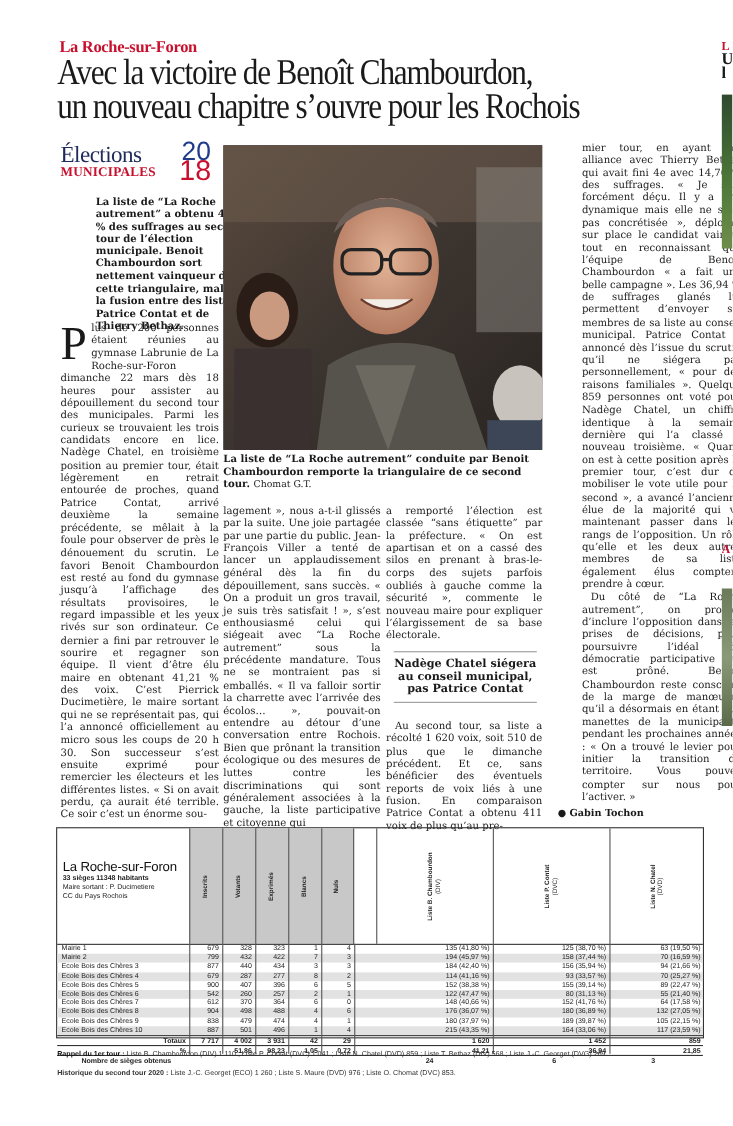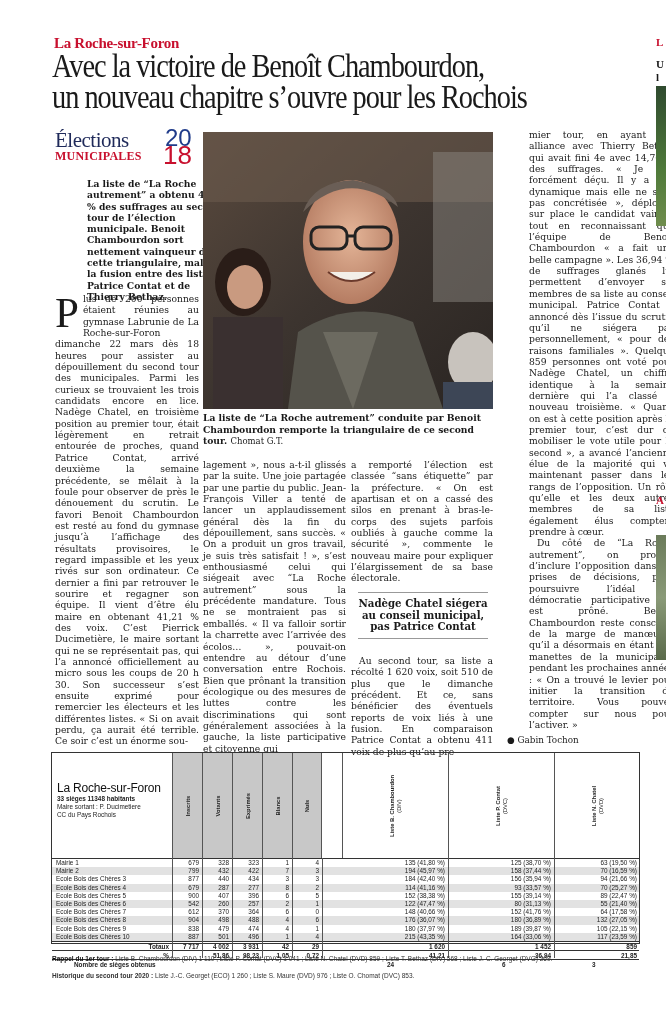--- a/index.html
+++ b/index.html
@@ -25,21 +25,21 @@
   .dropcap { float: left; font-family: "Liberation Serif", serif; font-size: 43px; line-height: 34px; margin: 3px 4px 0 0; color: #1a1a1a; }
   .indent { text-indent: 8px; }
 
   .photo { position: absolute; left: 203px; top: 132px; width: 290px; height: 277px; overflow: hidden; background: #3b3430; }
   .photo svg { width: 100%; height: 100%; display: block; }
   .caption { position: absolute; left: 203px; top: 412px; width: 290px; font-size: 9.2px; line-height: 11.5px; font-weight: bold; }
   .caption .credit { font-weight: normal; font-size: 8.5px; }
 
   .subhead { position: absolute; left: 358px; top: 592px; width: 130px; text-align: center; font-family: "DejaVu Serif", serif; font-weight: bold; font-size: 10.2px; line-height: 11.5px; border-top: 1px solid #999; border-bottom: 1px solid #999; padding: 5px 0 5px; }
   .col3b { left: 351px; top: 655px; width: 142px; }
-  .byline { position: absolute; left: 507px; top: 735px; font-weight: normal; font-size: 8.8px; }
+  .byline { position: absolute; left: 507px; top: 735px; font-weight: bold; font-size: 8.8px; }
 
   
   .results { position: absolute; left: 51px; top: 752px; width: 589px; height: 192px; border: 1px solid #333; font-family: "Liberation Sans", sans-serif; font-size: 6.4px; color: #222; }
   .res-title { position: absolute; left: 5px; top: 28px; font-size: 12px; color: #111; font-weight: normal; letter-spacing: -0.2px; }
   .res-sub { position: absolute; left: 5px; top: 42px; font-size: 6.4px; font-weight: bold; }
   .res-mayor { position: absolute; left: 5px; top: 50px; font-size: 6.4px; }
   .res-cc { position: absolute; left: 5px; top: 58px; font-size: 6.4px; }
   .hcell { position: absolute; top: 0; height: 105px; border-left: 1px solid #555; }
   .hcell.grey { background: #c8c8c8; }
   .hlabel { position: absolute; left: 50%; top: 50%; transform: translate(-50%, -50%) rotate(-90deg); white-space: nowrap; font-weight: bold; font-size: 5.8px; text-align: center; line-height: 7px; }
@@ -52,21 +52,21 @@
   .trow { position: absolute; left: 0; width: 587px; height: 9px; line-height: 9px; font-weight: bold; border-top: 1px solid #333; }
   .vline { position: absolute; top: 105px; width: 1px; background: #555; }
 
   .recall { position: absolute; left: 52px; top: 955px; font-family: "Liberation Sans", sans-serif; font-size: 6.5px; color: #333; white-space: nowrap; }
   .recall b { color: #111; }
   .history { position: absolute; left: 52px; top: 972px; font-family: "Liberation Sans", sans-serif; font-size: 6.5px; color: #333; white-space: nowrap; }
 
   
   .sliver { position: absolute; left: 656px; top: 0; width: 10px; height: 1024px; overflow: hidden; }
   .sl-kick { position: absolute; left: 0; top: 36px; color: #c8102e; font-weight: bold; font-size: 11px; font-family: "Liberation Serif", serif; }
-  .sl-head { position: absolute; left: 0; top: 48px; font-weight: bold; font-size: 11px; line-height: 13px; font-family: "Liberation Serif", serif; margin-top: 10px; }
+  .sl-head { position: absolute; left: 0; top: 48px; font-weight: bold; font-size: 15px; line-height: 13px; font-family: "Liberation Serif", serif; }
   .sl-img1 { position: absolute; left: 0; top: 86px; width: 10px; height: 140px; background: linear-gradient(#2f4a2f, #4f7a3a 60%, #6f8d4d); }
   .sl-img2 { position: absolute; left: 0; top: 535px; width: 10px; height: 125px; background: linear-gradient(#6b7b5a, #8a9a78 50%, #5a6a4a); }
   .sl-kick2 { position: absolute; left: 0; top: 494px; color: #c8102e; font-weight: bold; font-size: 11px; font-family: "Liberation Serif", serif; }
 </style>
 </head>
 <body>
 
 <div class="kicker">La Roche-sur-Foron</div>
 <h1 class="headline">
   <span>Avec la victoire de Benoît Chambourdon,</span><br>

